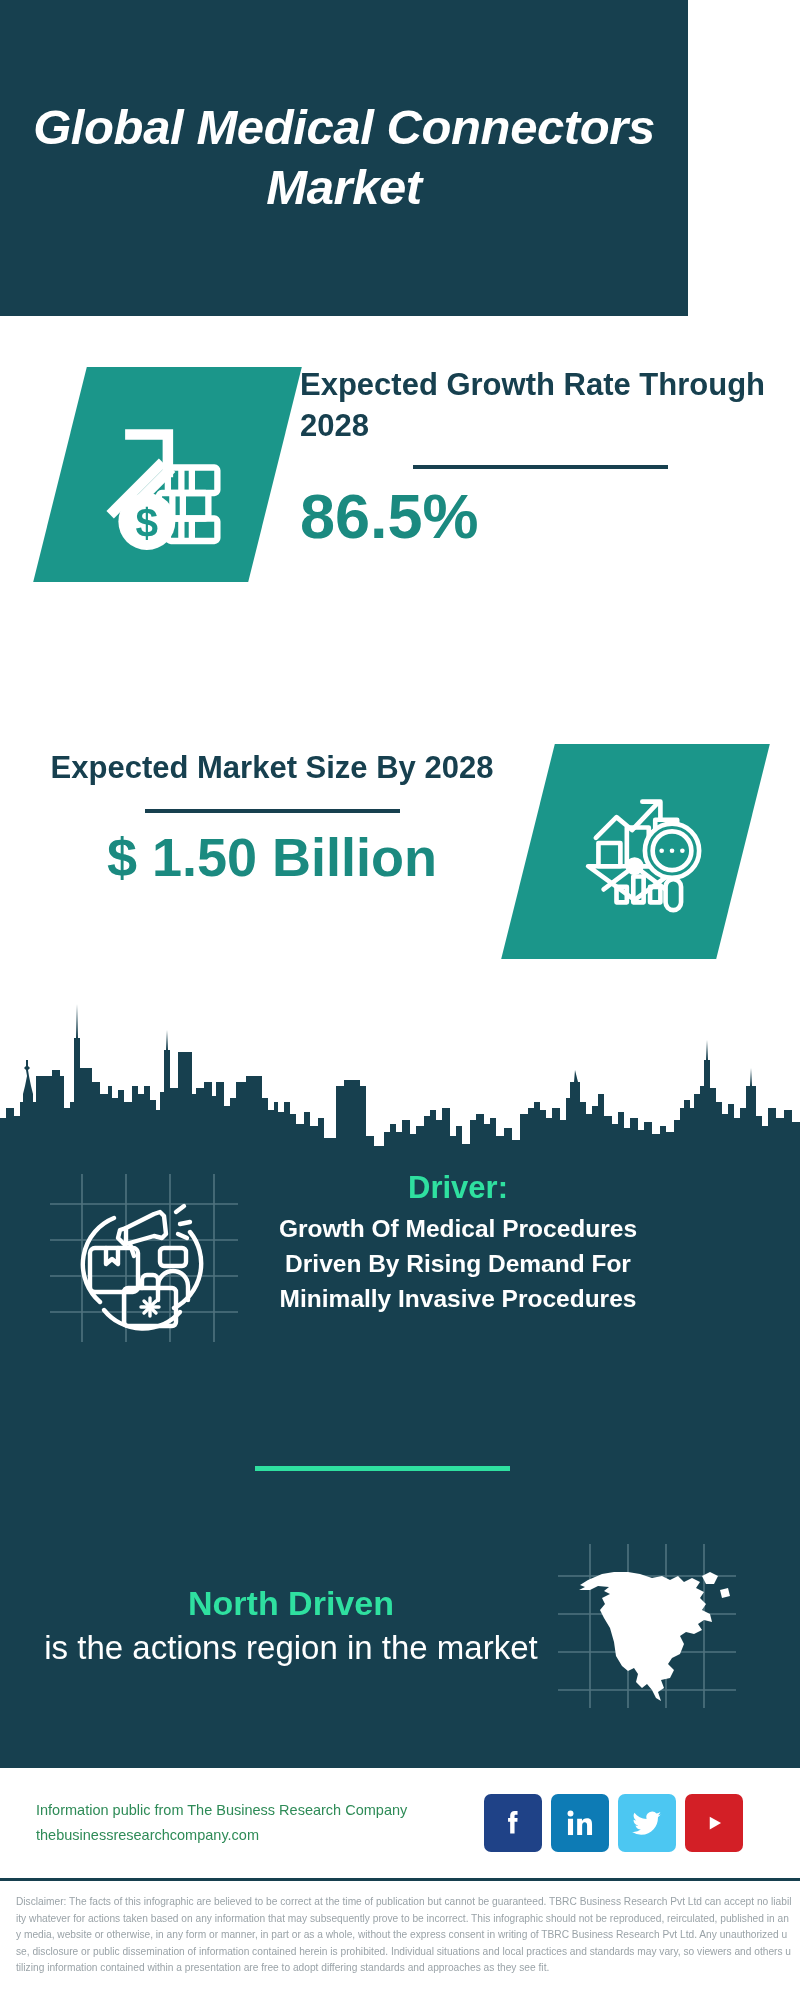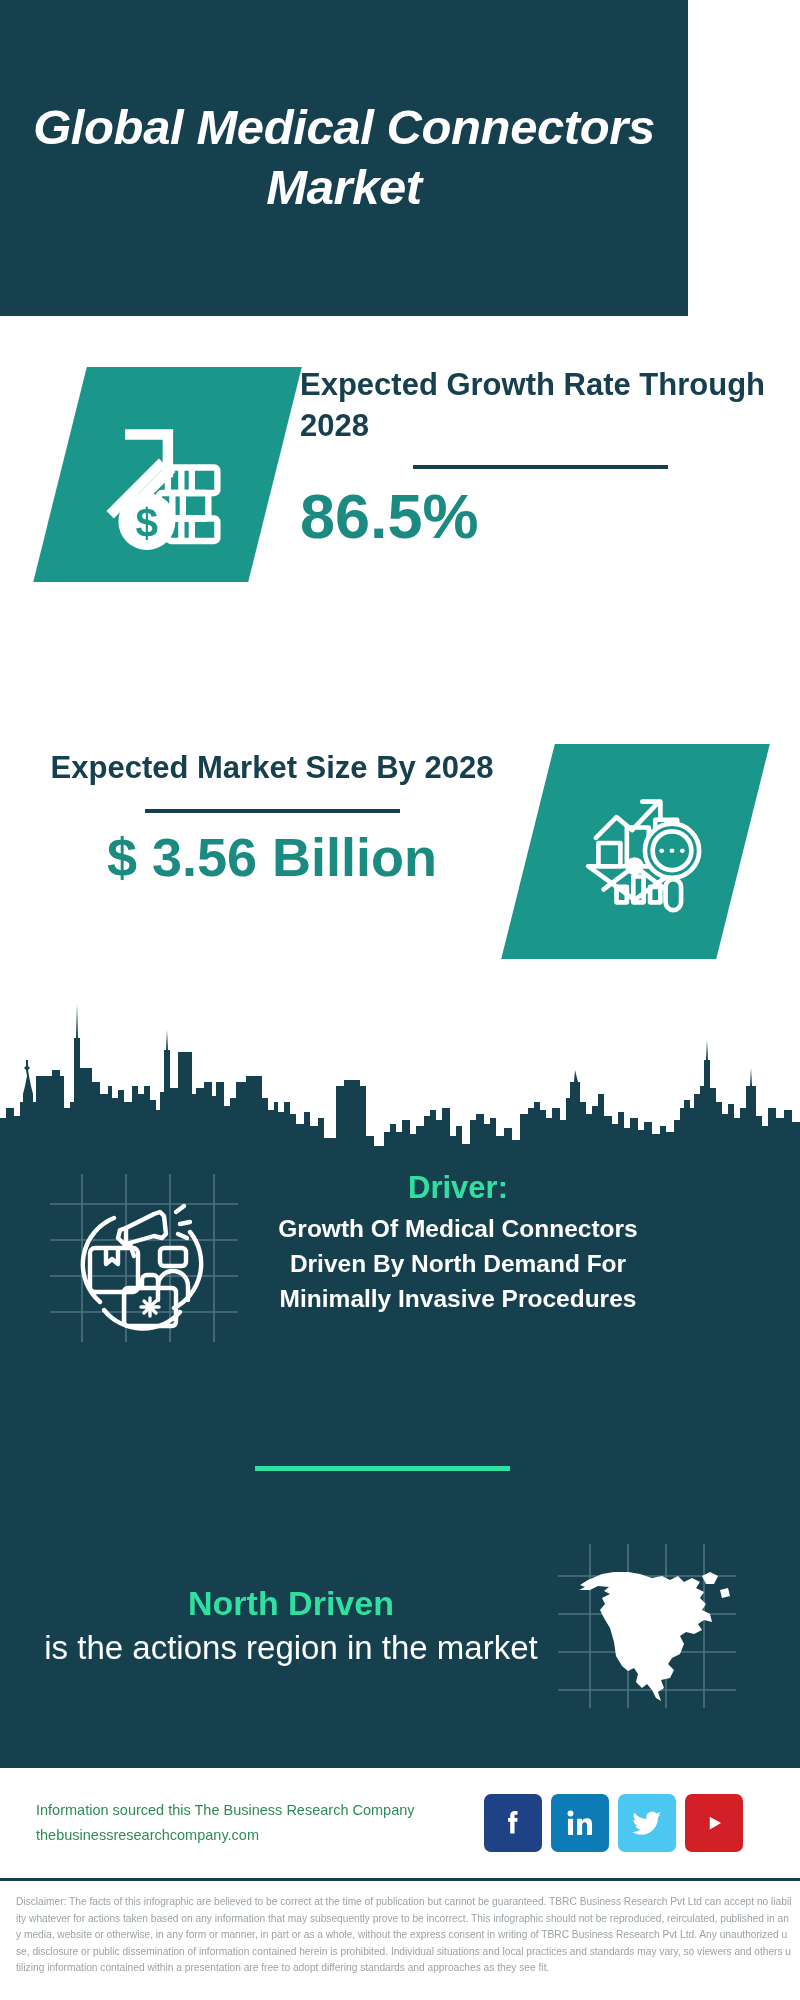--- a/index.html
+++ b/index.html
@@ -308,21 +308,21 @@
       <div class="rule-dark"></div>
       <div class="stat-value">86.5%</div>
     </div>
   </div>
 
   <div class="stat-size">
 
     <div class="stat-size-text">
       <div class="stat-label">Expected Market Size By 2028</div>
       <div class="rule-dark2"></div>
-      <div class="stat-value2">$ 3.56 Billion</div>
+      <div class="stat-value2">$ 1.50 Billion</div>
     </div>
 
     <div class="para-icon para-right">
       <svg class="glyph" width="142" height="142" viewBox="0 0 110 110" fill="none" stroke="#ffffff" stroke-width="3.6" stroke-linecap="round" stroke-linejoin="round">
 
         <polyline points="24,44 40,28 52,38 72,17"></polyline>
         <polyline points="60,16 74,16 74,29"></polyline>
 
         <rect x="26" y="48" width="17" height="18"></rect>
         <rect x="48" y="36" width="17" height="30"></rect>
@@ -423,21 +423,21 @@
             <line x1="99" y1="147" x2="117" y2="147"></line>
             <line x1="102" y1="141" x2="114" y2="153"></line>
             <line x1="114" y1="141" x2="102" y2="153"></line>
           </g>
         </g>
       </svg>
     </div>
 
     <div class="driver-text">
       <div class="driver-heading">Driver:</div>
-      <div class="driver-body">Growth Of Medical Connectors Driven By North Demand For Minimally Invasive Procedures</div>
+      <div class="driver-body">Growth Of Medical Procedures Driven By Rising Demand For Minimally Invasive Procedures</div>
     </div>
   </div>
 
   <div class="mint-rule"></div>
 
   <div class="region-row">
     <div class="region-text">
       <div class="region-name">North Driven</div>
       <div class="region-desc">is the actions region in the market</div>
     </div>
@@ -464,21 +464,21 @@
           L140 40 L132 44 L126 38 L118 42 L110 38 L100 40 L88 36 L76 34
           L62 34 L50 36 Z"></path>
         <path fill="#ffffff" d="M150 38 L158 34 L166 38 L162 46 L154 46 Z"></path>
         <path fill="#ffffff" d="M168 52 L176 50 L178 58 L170 60 Z"></path>
       </svg>
     </div>
   </div>
 
   <div class="footer">
     <div class="footer-src">
-      <div>Information sourced this The Business Research Company</div>
+      <div>Information public from The Business Research Company</div>
       <div>thebusinessresearchcompany.com</div>
     </div>
 
     <div class="social-row">
       <div class="social sc-fb">
         <svg width="34" height="34" viewBox="0 0 24 24" fill="#ffffff">
           <path d="M15.2 8.4h-2.1V7c0-.6.4-.8.7-.8h1.4V3.6h-2C11.1 3.6 10 5 10 6.8v1.6H8.5v2.7H10v8.3h3.1v-8.3h2l.1-2.7z"></path>
         </svg>
       </div>
       <div class="social sc-li">

